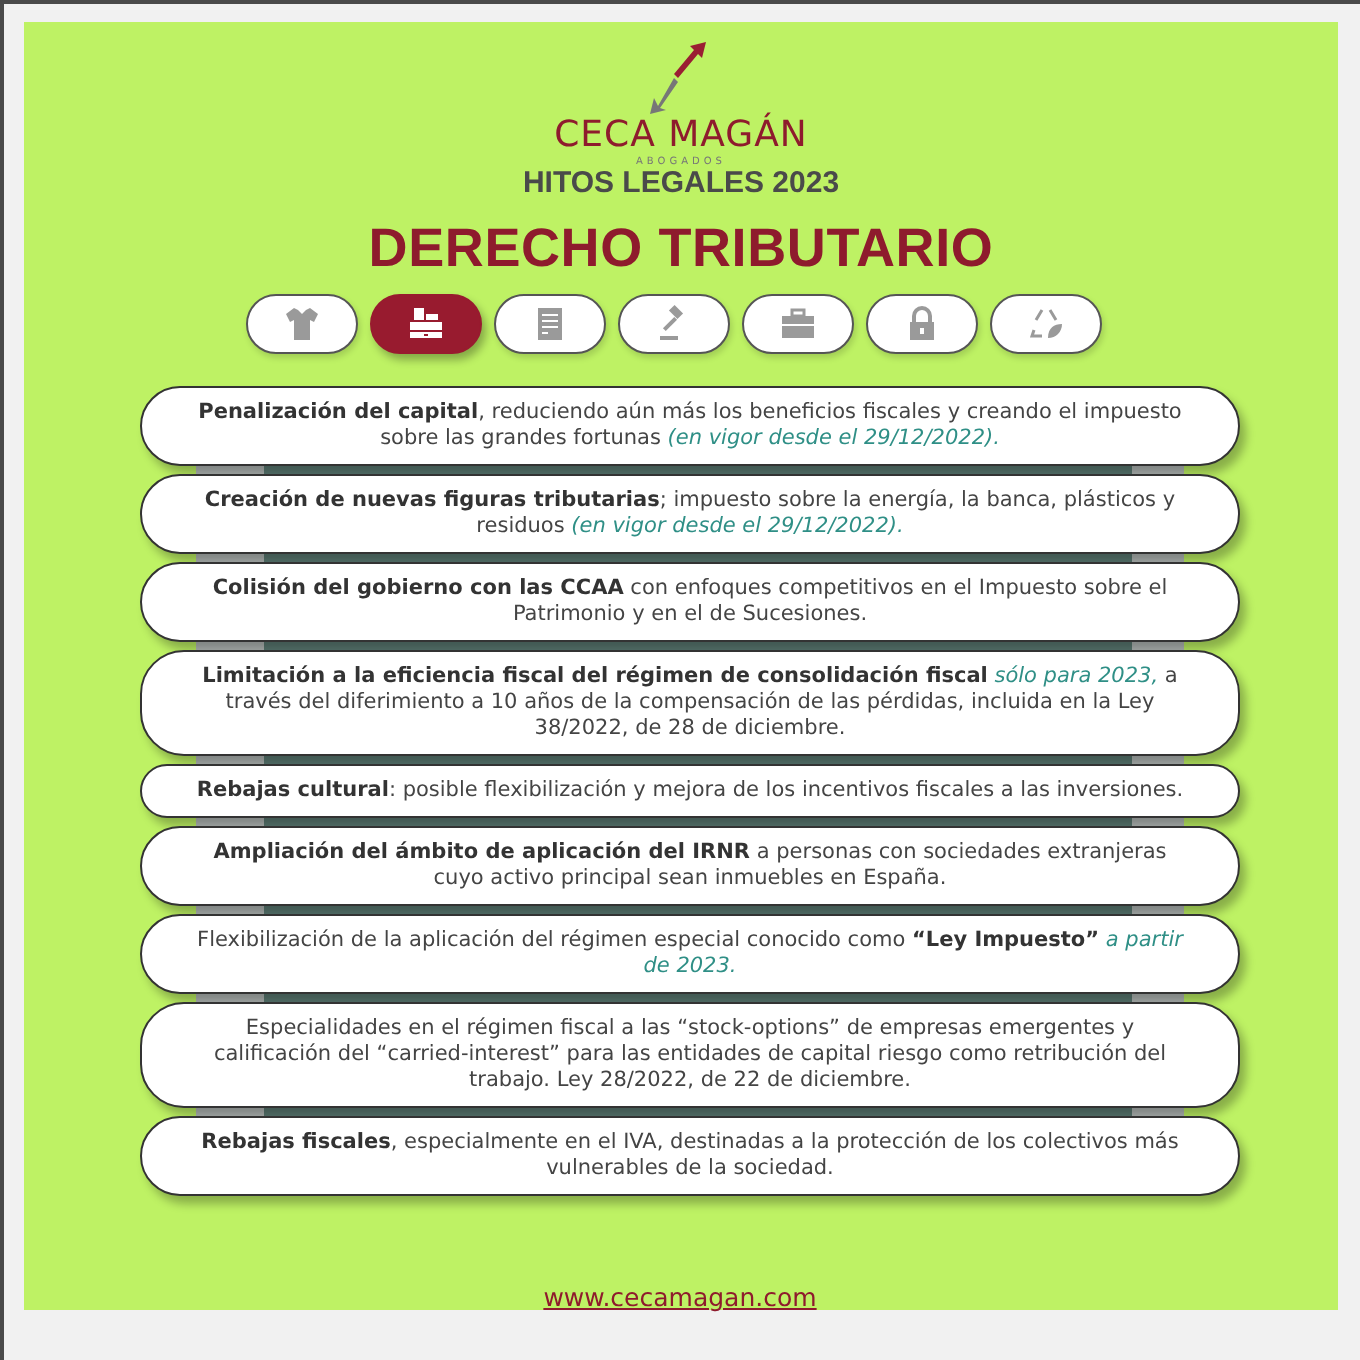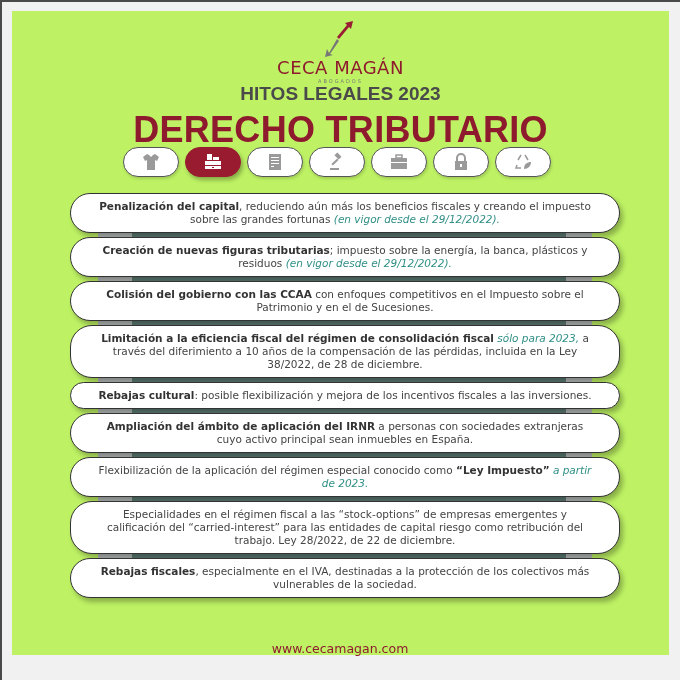--- a/index.html
+++ b/index.html
@@ -20,25 +20,25 @@
     .logo-name {
       display: block; font-family: "DejaVu Sans", sans-serif; font-size: 18px;
       color: #8e1b2d; letter-spacing: 0.5px; margin-top: -2px;
     }
     .logo-sub {
       display: block; font-family: "DejaVu Sans", sans-serif; font-size: 5px; color: #777;
       letter-spacing: 2px; margin-top: 0px;
     }
     .subtitle {
       position: absolute; left: 0; top: 72px; width: 100%; text-align: center;
-      font-size: 19px; font-weight: bold; color: #4a4a4a;
+      font-size: 15px; font-weight: bold; color: #4a4a4a;
     }
     .title {
       position: absolute; left: 0; top: 98px; width: 100%; text-align: center;
-      font-size: 36px; font-weight: bold; color: #8e1b2d; letter-spacing: 0.3px;
+      font-size: 27px; font-weight: bold; color: #8e1b2d; letter-spacing: 0.3px;
     }
     .tabs { position: absolute; left: 111px; top: 136px; height: 32px; display: flex; gap: 6px; }
     .tab {
       width: 56px; height: 30px; border: 1.5px solid #555; border-radius: 16px;
       background: #fff; display: flex; align-items: center; justify-content: center;
       box-sizing: border-box; box-shadow: 1px 2px 3px rgba(0,0,0,0.15);
     }
     .tab.active { background: #981b2f; border-color: #981b2f; box-shadow: 2px 3px 4px rgba(0,0,0,0.3); }
     .tab svg { width: 20px; height: 20px; }
     .items { position: absolute; left: 58px; top: 182px; width: 550px; }
@@ -50,21 +50,21 @@
       box-shadow: 3px 4px 5px rgba(0,0,0,0.28);
     }
     .sep {
       height: 4px; margin: 0 28px; background: #5b7a72;
       border-left: 34px solid #b3b9b7; border-right: 26px solid #b3b9b7;
     }
     .item b { color: #333; }
     .item .note { color: #2f8f86; font-style: italic; }
     .footer {
       position: absolute; left: 0; top: 641px; width: 680px; text-align: center;
-      font-family: "DejaVu Sans", sans-serif; font-size: 12.5px; color: #8e1b2d; 
+      font-family: "DejaVu Sans", sans-serif; font-size: 12.5px; color: #8e1b2d; text-decoration: underline;
     }
   </style>
 </head>
 <body>
 
 <div class="frame-top"></div>
 <div class="frame-left"></div>
 
 <div class="card">
   <div class="logo">

